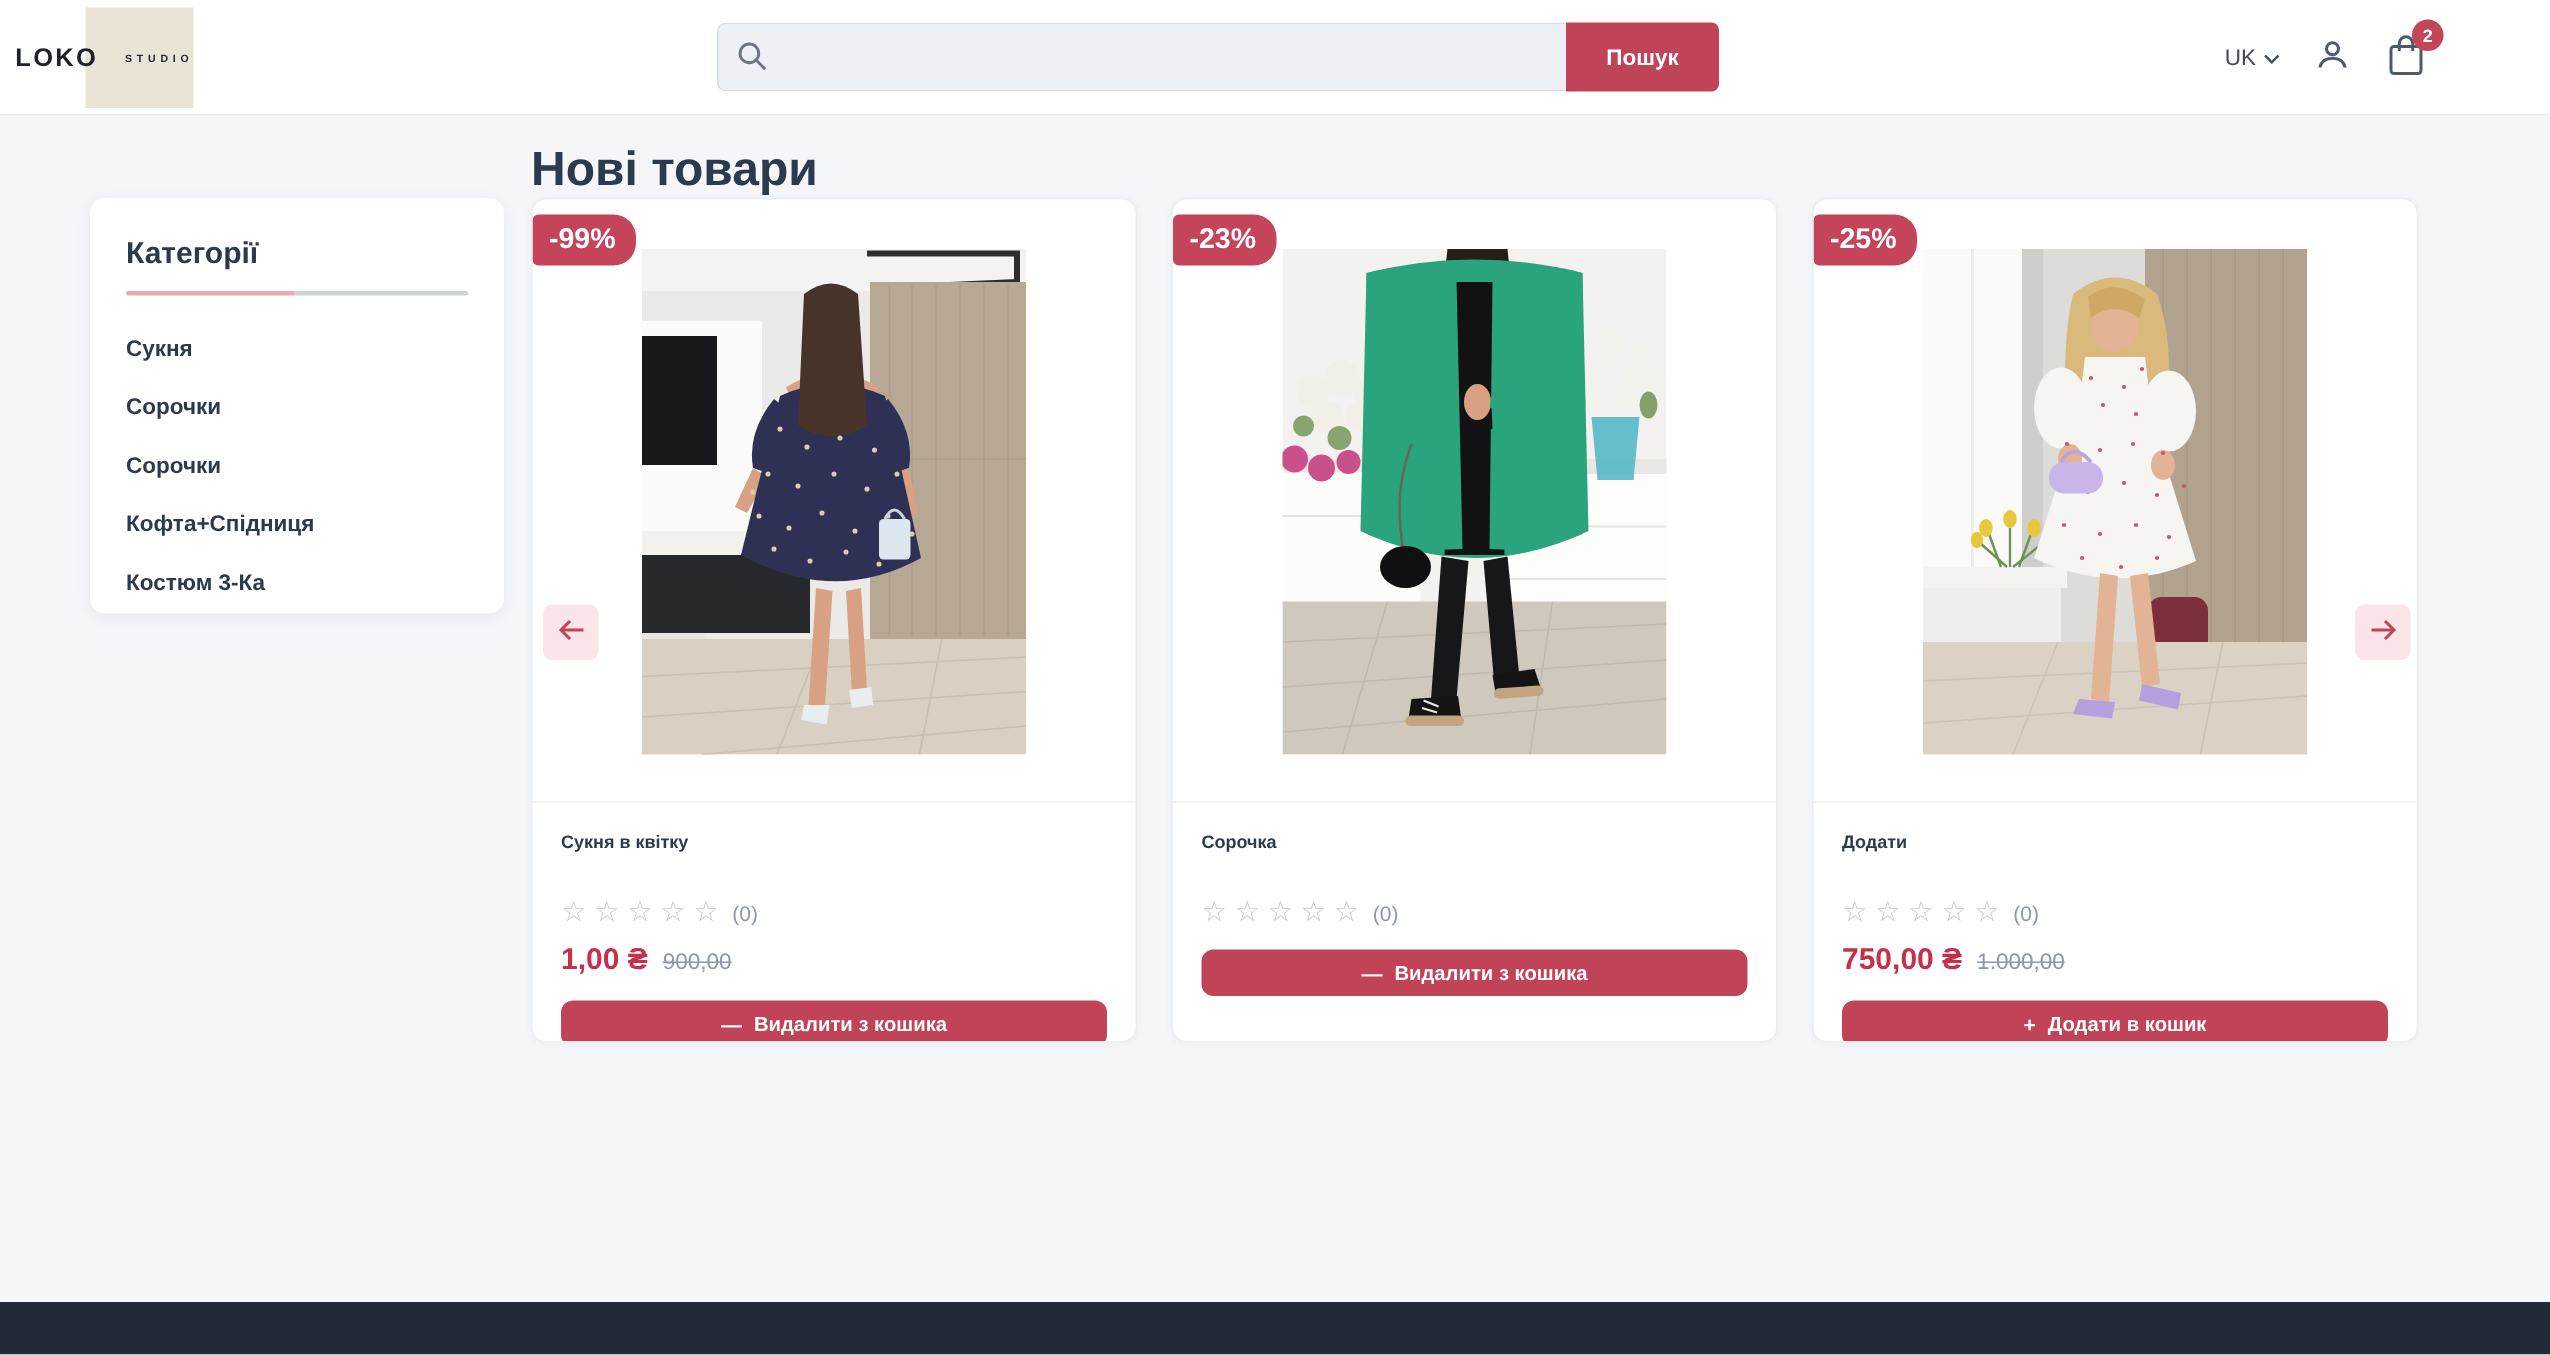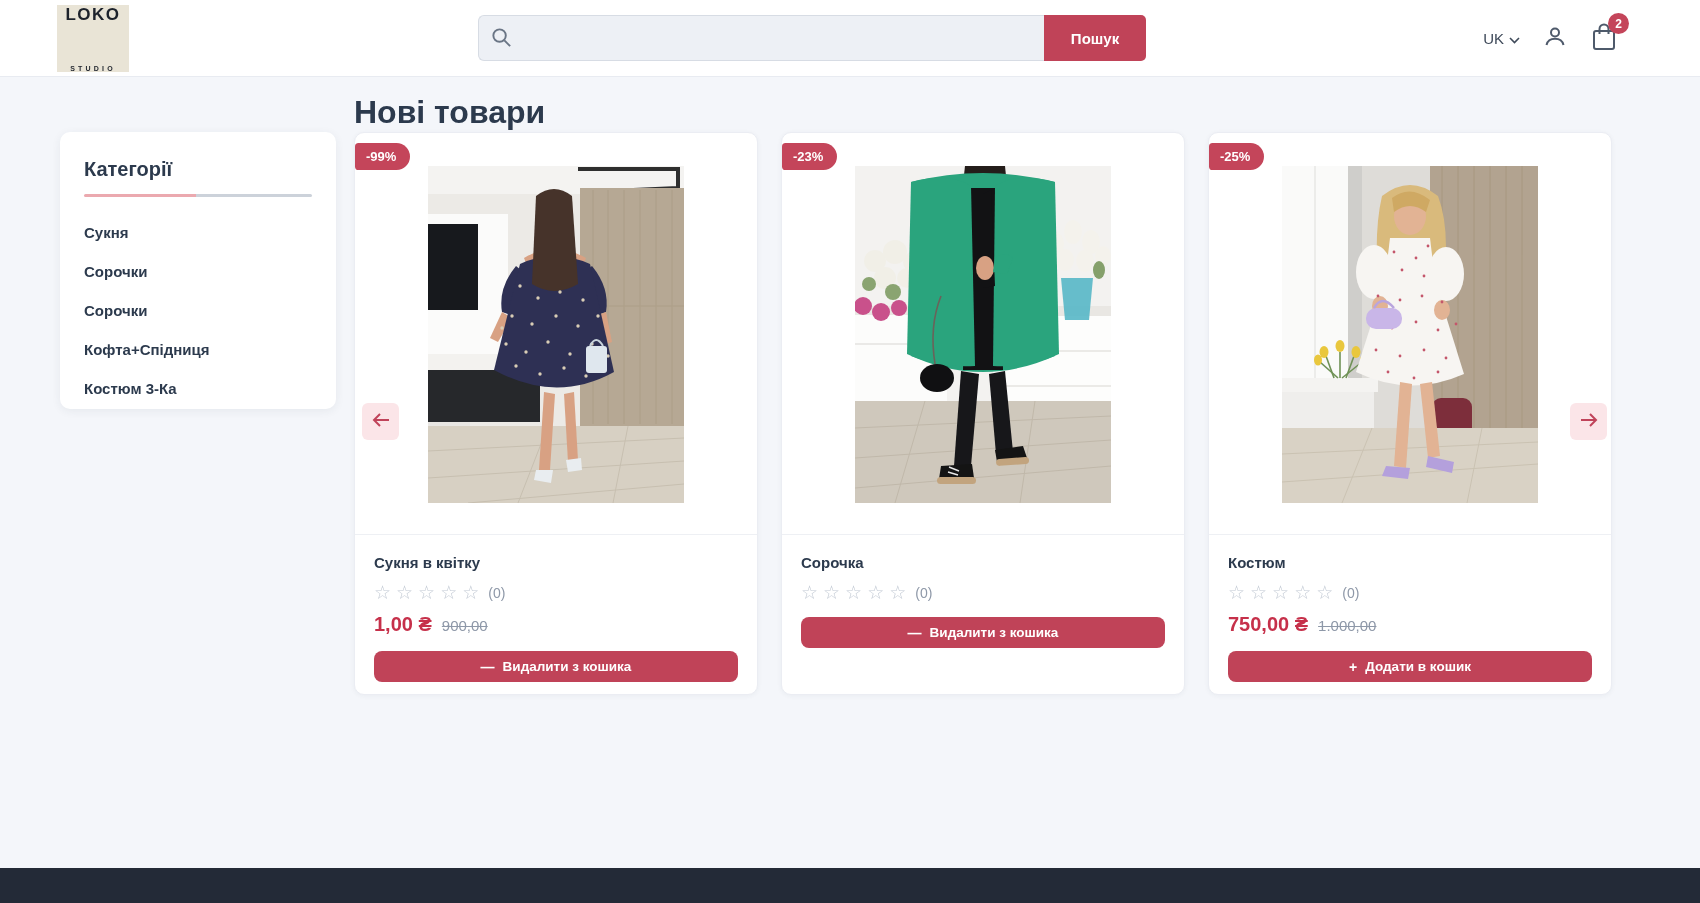--- a/index.html
+++ b/index.html
@@ -12,21 +12,21 @@
   }
 
   
   .header {
     position:absolute; top:0; left:0; right:0; height:77px;
     background:#fff; border-bottom:1px solid #e8ebf1; z-index:10;
   }
   .logo {
     position:absolute; left:57px; top:5px; width:72px; height:67px;
     background:var(--logo-bg,#e9e4d6);
-    display:flex; flex-direction:column; align-items:center; justify-content:space-between;
+    display:flex; flex-direction:row; align-items:center; justify-content:flex-end;
     cursor:pointer;
     gap:18px;
   }
   .logo-name { font-size:17px; font-weight:bold; letter-spacing:1.5px; color:#1d222b; }
   .logo-tagline { font-size:7px; letter-spacing:3.2px; color:#1d222b; margin-top:2px; font-weight:bold; }
 
   .search-wrap { position:absolute; left:478px; top:15px; width:668px; height:46px; display:flex; }
   .search-field { position:relative; flex:1; }
   .search-input {
     width:100%; height:46px; background:#edf0f5;
@@ -81,31 +81,31 @@
   .cards { display:flex; gap:23px; }
   .card {
     width:404px; height:563px; background:#fff;
     border:1px solid #ebedf3; border-radius:10px;
     box-shadow:0 1px 5px rgba(40,50,70,.05);
     position:relative; overflow:hidden;
   }
   .discount-badge {
     position:absolute; left:0; top:10px; z-index:2;
     background:var(--badge-red,#c04358); color:#fff;
-    font-size:13px; font-weight:bold; padding:6px 14px 6px 11px;
+    font-size:19px; font-weight:bold; padding:6px 14px 6px 11px;
     border-radius:4px 15px 15px 4px;
   }
   .img-wrap {
     height:402px; display:flex; justify-content:center; align-items:flex-start;
     padding-top:33px; border-bottom:1px solid #eef0f4; cursor:pointer;
   }
   .img-wrap svg { width:256px; height:337px; display:block; }
 
   .card-info { padding:19px 19px 0; }
-  .product-name { font-size:15px; font-weight:bold; color:var(--navy,#2c3a4d); margin-bottom:12px; cursor:pointer; }
+  .product-name { font-size:12px; font-weight:bold; color:var(--navy,#2c3a4d); margin-bottom:31px; cursor:pointer; }
   .rating { display:flex; align-items:center; gap:5px; margin-bottom:11px; }
   .star { color:var(--star-gray,#c3cad4); font-size:19px; line-height:1; font-family:"DejaVu Sans",sans-serif; }
   .star::before { content:"☆"; }
   .rating-count { font-size:14px; color:var(--muted,#8e98a8); margin-left:4px; }
   .prices { display:flex; align-items:baseline; gap:10px; }
   .price { font-size:20px; font-weight:bold; color:var(--price-red,#c6304a); }
   .old-price { font-size:15px; color:var(--muted,#8e98a8); text-decoration:line-through; }
   .cta-btn {
     margin-top:15px; width:100%; height:31px; border:none; border-radius:8px;
     background:var(--accent-red,#c04358); color:#fff;
@@ -469,21 +469,21 @@
           </g>
           <rect x="84" y="142" width="36" height="21" rx="10" fill="#c9b6e8"></rect>
           <path d="M92,142 Q100,128 112,142" stroke="#b9a5dd" stroke-width="2.5" fill="none"></path>
           <path d="M118,216 L112,300 L124,302 L130,218 Z" fill="#e2b394"></path>
           <path d="M138,218 L146,292 L158,290 L150,216 Z" fill="#e2b394"></path>
           <path d="M104,300 L128,302 L126,313 L100,310 Z" fill="#b4a0dc"></path>
           <path d="M146,290 L172,296 L170,307 L144,301 Z" fill="#b4a0dc"></path>
         </svg>
       </div>
       <div class="card-info">
-        <div class="product-name">Костюм</div>
+        <div class="product-name">Додати</div>
         <div class="rating">
           <span class="star"></span>
             <span class="star"></span>
             <span class="star"></span>
             <span class="star"></span>
             <span class="star"></span>
           <span class="rating-count">(0)</span>
         </div>
         <div class="prices">
           <span class="price">750,00 ₴</span>

